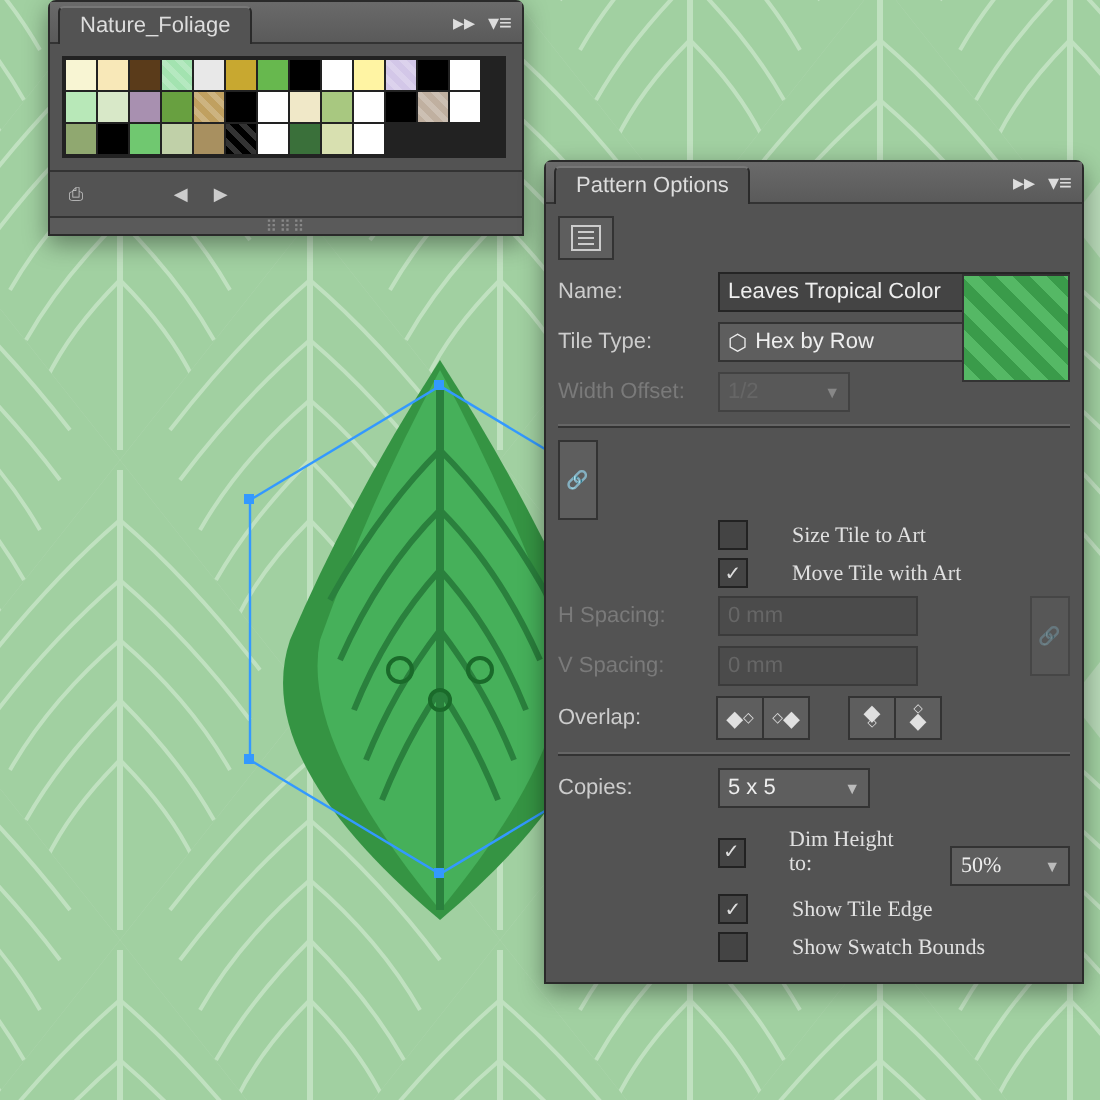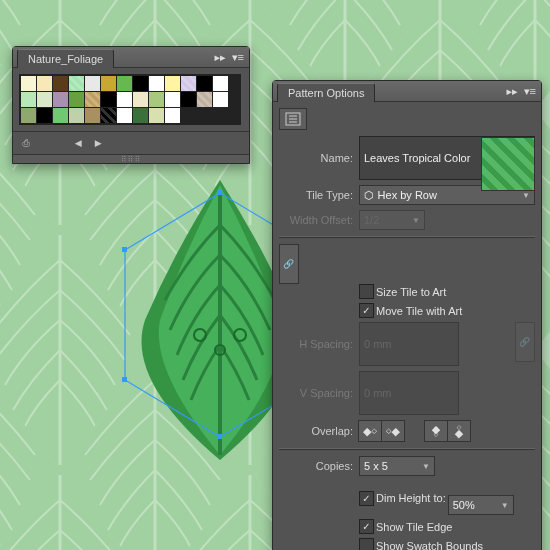--- a/index.html
+++ b/index.html
@@ -52,27 +52,27 @@
   .panel-footer {
     border-top: 1px solid #333;
     display: flex;
     gap: 6px;
     align-items: center;
     padding: 4px 6px;
     background:#535353;
   }
 
   .row { display: flex; align-items: center; gap: 6px; margin-bottom: 5px; }
-  .row .label { width: 74px; text-align: right; color: #ccc; }
+  .row .label { width: 74px; color: #ccc; }
   .row.disabled .label, .row.disabled .input, .row.disabled .select { color:#7a7a7a; }
   .input {
     background: #444;
     border: 1px solid #252525;
     height: 18px;
-    padding: 12px 4px;
+    padding: 0 4px;
     flex: 0 0 90px;
     display: flex;
     align-items: center;
     color: #eee;
     font-size: 11px;
   }
   .input.wide{flex:1;}
   .select {
     background: #5e5e5e;
     border: 1px solid #333;
@@ -80,21 +80,21 @@
     display: flex;
     align-items: center;
     padding: 0 4px;
     gap: 4px;
     color: #eee;
   }
   .select .caret { margin-left:auto; font-size:8px; color:#bbb;}
   .checkbox {
     width: 13px; height: 13px; background:#444;border:1px solid #222;display:flex;align-items:center;justify-content:center;font-size:10px;color:#ddd;
   }
-  .check-row { display:flex; align-items:center; gap:2px; margin-bottom:4px; padding-left:80px;}
+  .check-row { display:flex; align-items:center; gap:22px; margin-bottom:4px; padding-left:80px;font-family:Liberation Serif, serif;}
   .sep{height:1px;background:#333;margin:6px 0;border-top:1px solid #666;}
   .btn-icon{
     width:22px;height:20px;background:#5e5e5e;border:1px solid #333;display:flex;align-items:center;justify-content:center;
   }
   .btn-group{display:flex;}
   .btn-group .btn-icon{margin-left:-1px;}
   .link-icon{width:18px;height:38px;display:flex;align-items:center;justify-content:center;border:1px solid #333;background:#5e5e5e;font-size:9px;}
   .swatch-preview{width:52px;height:52px;border:1px solid #333;background:#3a9b4a;position:relative;overflow:hidden;}
   .swatch-preview::after{content:"";position:absolute;inset:0;background:
     repeating-linear-gradient(45deg,#55b865 0 6px,#3a9b4a 6px 12px);}
@@ -165,21 +165,21 @@
   <g fill="#3399ff">
     <rect x="17" y="62" width="5" height="5"></rect>
       <rect x="112" y="5" width="5" height="5"></rect>
       <rect x="207" y="62" width="5" height="5"></rect>
     <rect x="207" y="192" width="5" height="5"></rect>
       <rect x="112" y="249" width="5" height="5"></rect>
       <rect x="17" y="192" width="5" height="5"></rect>
   </g>
 </svg>
 
-<div class="panel" style="left:12px;top:0;width:236px;margin-top:46px;">
+<div class="panel" style="left:24px;top:0;width:236px;">
   <div class="panel-header">
     <div class="panel-tabs">
       <div class="panel-tab">Nature_Foliage</div>
     </div>
     <div class="panel-icons">
       <div class="header-icon">▸▸</div>
       <div class="header-icon">▾≡</div>
     </div>
   </div>
   <div class="panel-body">

